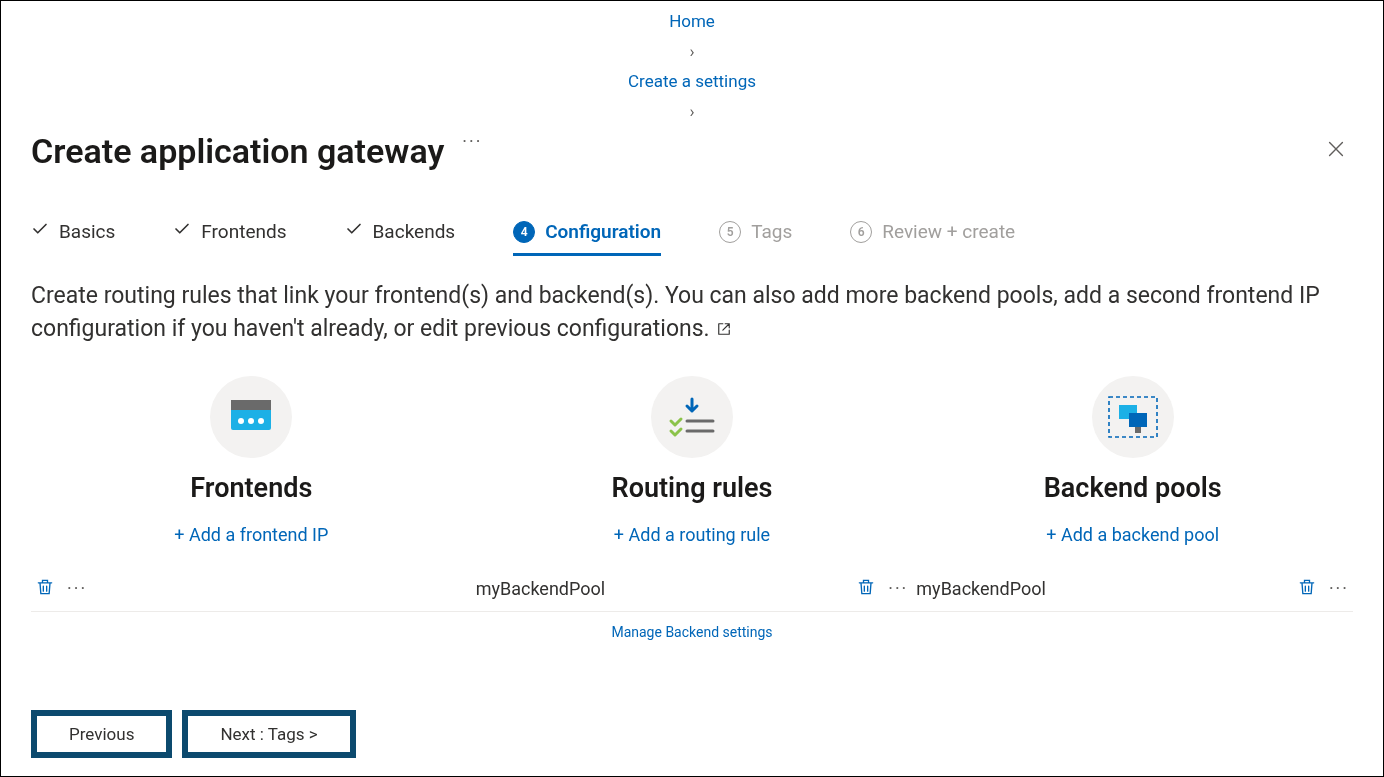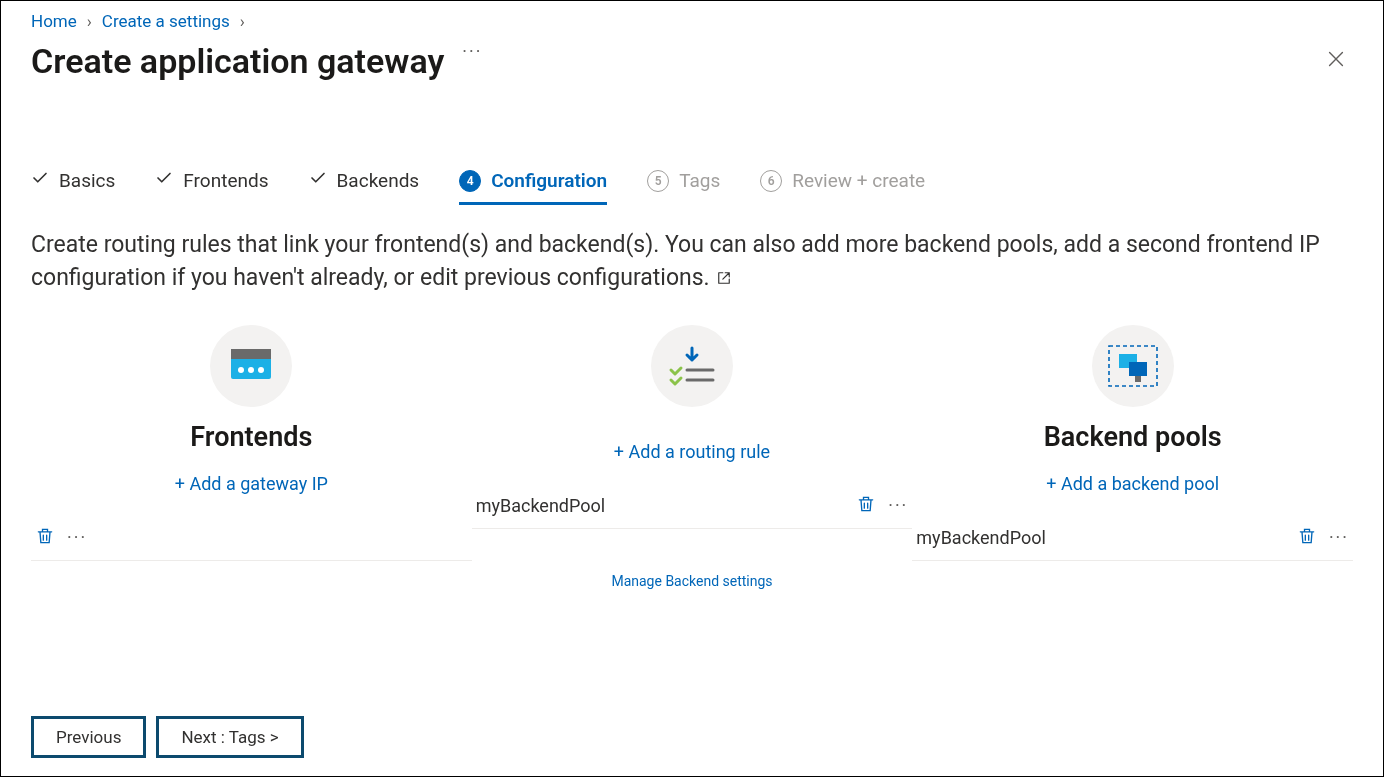--- a/index.html
+++ b/index.html
@@ -1,25 +1,25 @@
 <!DOCTYPE html>
 <html><head>
   <meta charset="utf-8">
   <style>
     * { box-sizing: border-box; margin: 0; padding: 0; }
     body { font-family: "Segoe UI", -apple-system, BlinkMacSystemFont, Roboto, sans-serif; color: #323130; background: #fff; padding: 10px 30px 20px; width: 1384px; height: 777px; border: 1px solid #000; position: relative; }
     a { color: #0066b8; text-decoration: none; }
-    .breadcrumb { display: flex; align-items: center; gap: 10px; font-size: 17px; color: #0066b8; margin-bottom: 10px; }
+    .breadcrumb { display: flex; align-items: center; gap: 10px; font-size: 17px; color: #0066b8; margin-bottom: 10px; flex-direction: column; }
     .breadcrumb .sep { color: #605e5c; }
     .header-row { display: flex; align-items: center; justify-content: space-between; }
     h1 { font-size: 34px; font-weight: 600; color: #1b1a19; }
     .title-wrap { display: flex; align-items: flex-start; gap: 18px; }
     .ellipsis-big { color: #605e5c; font-size: 18px; letter-spacing: 2px; }
     .close-x { font-size: 20px; color: #605e5c; cursor: pointer; padding: 6px; }
-    .tabs { display: flex; gap: 40px; margin-top: 88px; border-bottom: 0; }
+    .tabs { display: flex; gap: 58px; margin-top: 49px; border-bottom: 0; }
     .tab { display: flex; align-items: center; gap: 10px; font-size: 19px; color: #323130; padding-bottom: 12px; cursor: pointer; position: relative; }
     .tab.active { color: #0066b8; font-weight: 600; }
     .tab.active::after { content: ""; position: absolute; left: 0; right: 0; bottom: -1px; height: 3px; background: #0066b8; }
     .tab.disabled { color: #a19f9d; }
     .step-circle { width: 22px; height: 22px; border-radius: 50%; display: inline-flex; align-items: center; justify-content: center; font-size: 12px; font-weight: 600; border: 1.5px solid #a19f9d; color: #a19f9d; }
     .step-circle.active { background: #0066b8; border-color: #0066b8; color: #fff; }
     .check-icon svg { width: 18px; height: 18px; }
     .desc { font-size: 23px; color: #323130; margin-top: 24px; line-height: 1.45; }
     .ext-link-icon { display: inline-block; margin-left: 2px; }
     .grid3 { display: grid; grid-template-columns: 1fr 1fr 1fr; gap: 0; margin-top: 30px; }
@@ -27,21 +27,21 @@
     .icon-circle { width: 82px; height: 82px; border-radius: 50%; background: #f3f2f1; display: flex; align-items: center; justify-content: center; margin-bottom: 14px; }
     .col h2 { font-size: 27px; font-weight: 600; color: #1b1a19; }
     .add-link { color: #0066b8; font-size: 18px; margin-top: 20px; cursor: pointer; }
     .row { width: 100%; display: flex; align-items: center; justify-content: space-between; padding: 10px 4px; border-bottom: 1px solid #edebe9; margin-top: 22px; }
     .row .name { font-size: 18px; color: #323130; }
     .row .actions { display: flex; align-items: center; gap: 12px; }
     .trash svg { width: 20px; height: 20px; }
     .dots { color: #605e5c; font-size: 18px; letter-spacing: 2px; cursor: pointer; }
     .manage-link { text-align: center; color: #0066b8; font-size: 14px; margin-top: 12px; cursor: pointer; }
     .footer { position: absolute; bottom: 18px; left: 30px; display: flex; gap: 10px; }
-    .btn { border: 3px solid #0c4a6e; background: #fff; color: #323130; font-size: 17px; padding: 8px 22px; cursor: pointer; font-family: inherit; }
+    .btn { border: 6px solid #0c4a6e; background: #fff; color: #323130; font-size: 17px; padding: 8px 32px; cursor: pointer; font-family: inherit; }
   </style>
 </head>
 <body>
 
 <div class="breadcrumb">
   <a href="#">Home</a>
   <span class="sep">›</span>
   <a href="#">Create a settings</a>
   <span class="sep">›</span>
 </div>
@@ -106,41 +106,42 @@
     <div class="icon-circle">
       <svg width="46" height="40" viewBox="0 0 46 40">
         <rect x="3" y="3" width="40" height="30" rx="2" fill="#1cb0e6"></rect>
         <rect x="3" y="3" width="40" height="10" fill="#6a6a6a"></rect>
         <circle cx="13" cy="24" r="3" fill="#fff"></circle>
           <circle cx="23" cy="24" r="3" fill="#fff"></circle>
           <circle cx="33" cy="24" r="3" fill="#fff"></circle>
       </svg>
     </div>
     <h2>Frontends</h2>
-    <a class="add-link">+ Add a gateway IP</a>
+    <a class="add-link">+ Add a frontend IP</a>
     <div class="row">
       <span class="actions">
         <span class="trash"><svg viewBox="0 0 24 24">
               <path d="M4 7h16M9 7V4h6v3M6 7l1 13h10l1-13M10 11v6M14 11v6" stroke="#0066b8" stroke-width="1.6" fill="none" stroke-linecap="round"></path>
             </svg></span>
         <span class="dots">···</span>
       </span>
     </div>
   </div>
 
   <div class="col">
     <div class="icon-circle">
       <svg width="54" height="44" viewBox="0 0 54 44">
         <path d="M27 4v12M22 11l5 5 5-5" stroke="#0066b8" stroke-width="3" fill="none" stroke-linecap="round" stroke-linejoin="round"></path>
         <path d="M6 26l4 4 6-6" stroke="#8bc34a" stroke-width="3" fill="none" stroke-linecap="round" stroke-linejoin="round"></path>
         <line x1="22" y1="26" x2="48" y2="26" stroke="#6a6a6a" stroke-width="3" stroke-linecap="round"></line>
         <path d="M6 36l4 4 6-6" stroke="#8bc34a" stroke-width="3" fill="none" stroke-linecap="round" stroke-linejoin="round"></path>
         <line x1="22" y1="36" x2="48" y2="36" stroke="#6a6a6a" stroke-width="3" stroke-linecap="round"></line>
       </svg>
     </div>
+    <h2>Routing rules</h2>
     <a class="add-link">+ Add a routing rule</a>
     <div class="row">
       <span class="name">myBackendPool</span>
       <span class="actions">
         <span class="trash"><svg viewBox="0 0 24 24">
               <path d="M4 7h16M9 7V4h6v3M6 7l1 13h10l1-13M10 11v6M14 11v6" stroke="#0066b8" stroke-width="1.6" fill="none" stroke-linecap="round"></path>
             </svg></span>
         <span class="dots">···</span>
       </span>
     </div>

